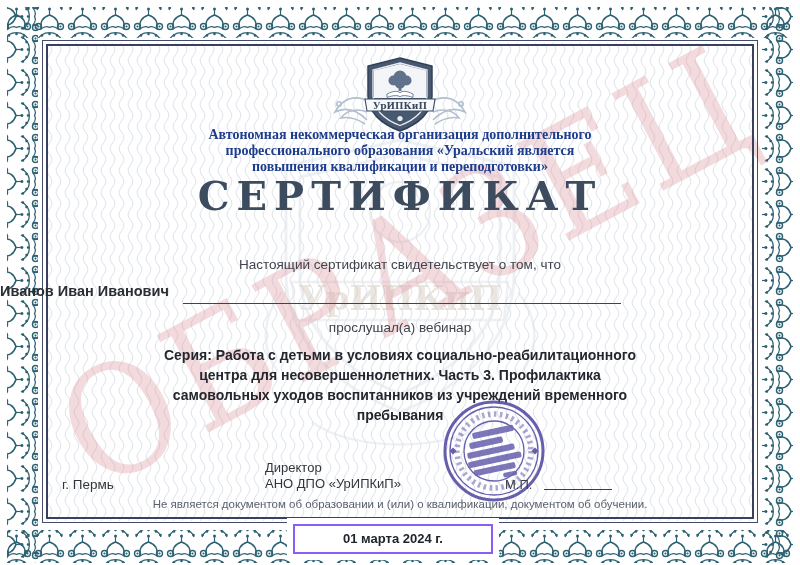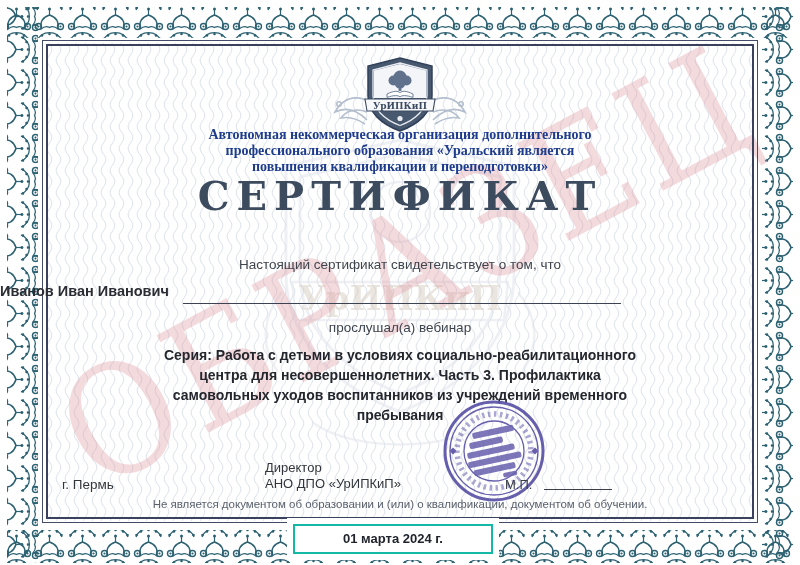--- a/index.html
+++ b/index.html
@@ -53,21 +53,21 @@
   .mp { position:absolute; left:505px; top:477px; font-size:13px; color:#3a3f47; }
   .sigline { position:absolute; left:544px; top:489px; width:68px; height:0;
     border-top:1.5px solid #3b3f4a; }
   .disclaimer { position:absolute; left:0; right:0; top:498px; text-align:center;
     font-size:11.5px; color:#5a616d; }
   .datebox {
     position:absolute; left:287px; top:518px; width:212px; height:42px;
     background:#ffffff; box-sizing:border-box; padding:6px;
   }
   .datebox-inner {
-    border:2px solid #14b8a6; height:100%; box-sizing:border-box;
+    border:2px solid #8b5cf6; height:100%; box-sizing:border-box;
     text-align:center; line-height:25px; font-size:13px; font-weight:bold; color:#20242c;
     background:#ffffff;
   }
 </style>
 </head>
 <body>
 
 <div class="page">
 
   <svg class="bg-svg" width="800" height="565" aria-hidden="true">

